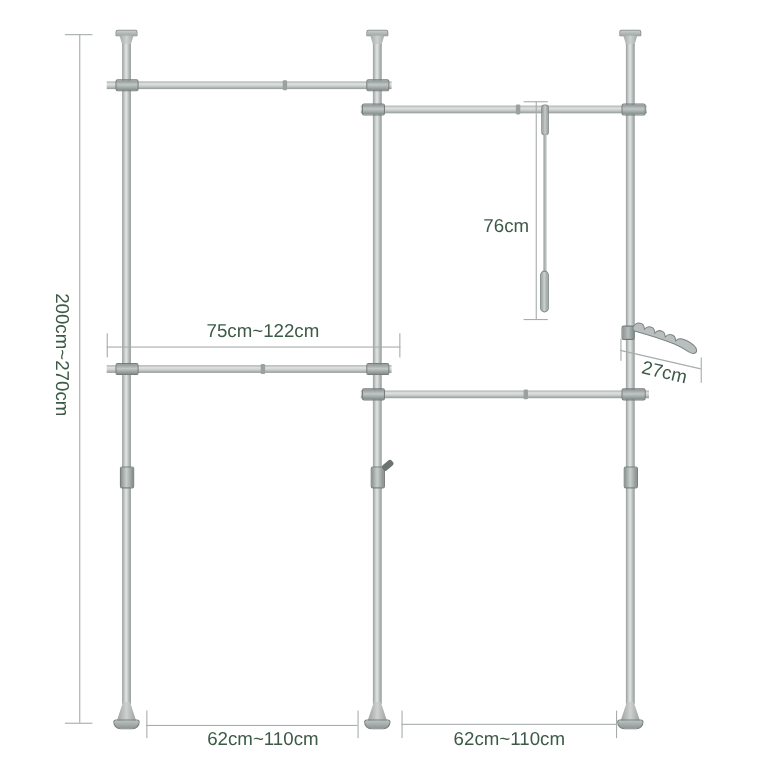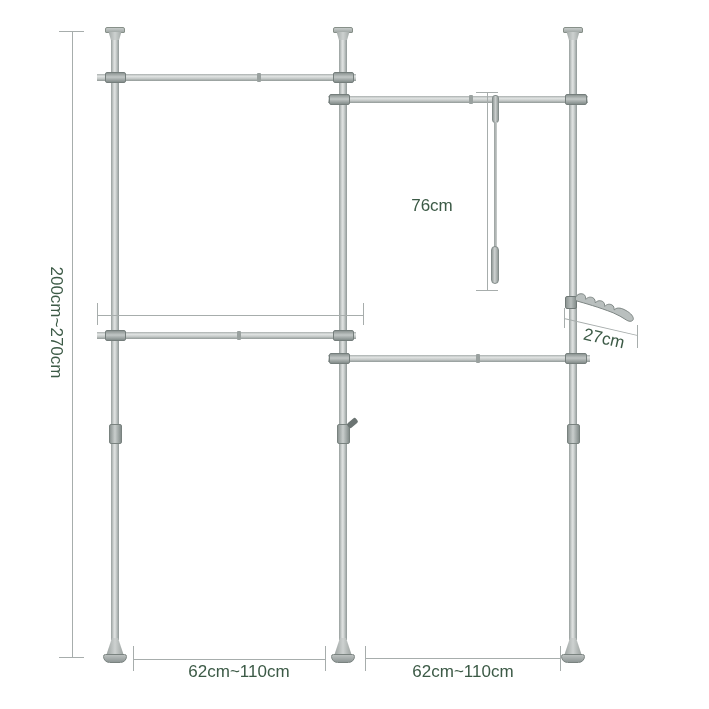--- a/index.html
+++ b/index.html
@@ -97,21 +97,21 @@
   .lbl {
     position: absolute;
     font-size: 17px;
     line-height: 19px;
     color: #3c5a46;
     text-align: center;
     white-space: nowrap;
   }
   .lbl-rot90 { transform: rotate(90deg); }
   .lbl-rot13 { transform: rotate(13deg); }
-  .lbl-right { text-align: center; }
+  .lbl-right { text-align: right; }
   .slant13 { transform: rotate(13deg); transform-origin: left center; }
 </style>
 </head>
 <body>
 
 <div class="scene">
 
   <div class="abs cap-top" style="left:105px; top:27px;"></div>
   <div class="abs cap-neck" style="left:107px; top:32px;"></div>
   <div class="abs pole" style="left:111px; top:40px; height:600px;"></div>
@@ -180,20 +180,21 @@
   </svg>
 
   <div class="abs dim-v" style="left:72px; top:31px; height:626px;"></div>
   <div class="abs dim-h" style="left:59px; top:31px; width:25px;"></div>
   <div class="abs dim-h" style="left:59px; top:657px; width:25px;"></div>
   <div class="lbl lbl-rot90" style="left:-6px; top:313px; width:124px;">200cm~270cm</div>
 
   <div class="abs dim-h" style="left:97px; top:315px; width:267px;"></div>
   <div class="abs dim-v" style="left:97px;  top:303px; height:22px;"></div>
   <div class="abs dim-v" style="left:363px; top:303px; height:22px;"></div>
+  <div class="lbl" style="left:159px; top:291px; width:160px;">75cm~122cm</div>
 
   <div class="abs dim-v" style="left:487px; top:92px; height:198px;"></div>
   <div class="abs dim-h" style="left:476px; top:92px;  width:22px;"></div>
   <div class="abs dim-h" style="left:476px; top:290px; width:22px;"></div>
   <div class="lbl lbl-right" style="left:383px; top:196px; width:98px;">76cm</div>
 
   <div class="abs dim-h slant13" style="left:564px; top:318px; width:75px;"></div>
   <div class="abs dim-v" style="left:564px; top:308px; height:20px;"></div>
   <div class="abs dim-v" style="left:637px; top:325px; height:23px;"></div>
   <div class="lbl lbl-rot13" style="left:556px; top:329px; width:96px;">27cm</div>

